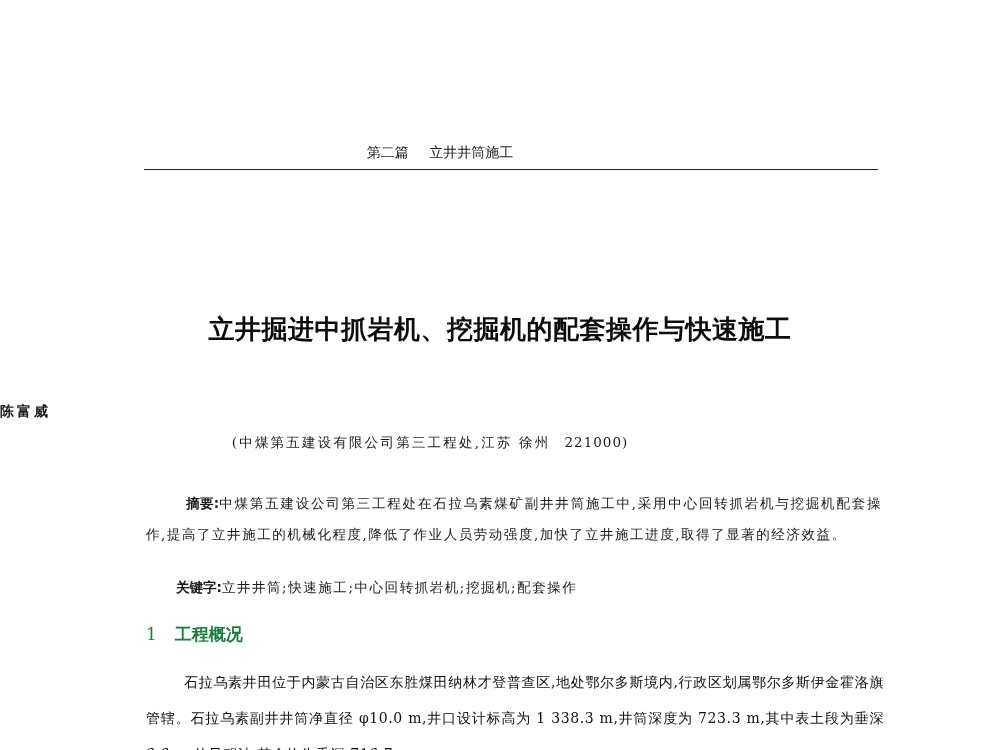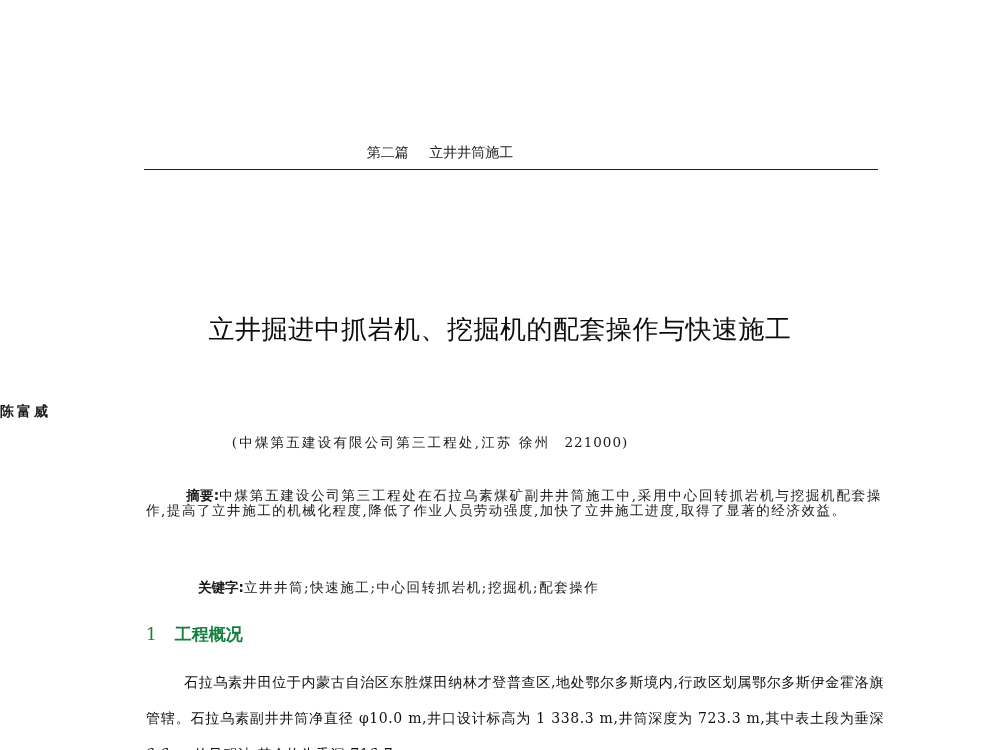--- a/index.html
+++ b/index.html
@@ -37,21 +37,21 @@
       height: 0;
       border-top: 1.5px solid #222;
     }
     .title {
       position: absolute;
       top: 312px;
       left: 0;
       width: 1000px;
       text-align: center;
       font-family: "DejaVu Sans", "Liberation Sans", sans-serif;
-      font-weight: normal;
+      font-weight: bold;
       font-size: 26px;
       letter-spacing: 0.5px;
       color: #0d0d0d;
     }
     .author {
       position: absolute;
       top: 403px;
       left: 0;
       width: 1000px;
       text-align: left;
@@ -73,38 +73,38 @@
     .affiliation .postcode {
       letter-spacing: 1px;
       margin-left: 14px;
     }
     .abstract {
       position: absolute;
       top: 488px;
       left: 146px;
       width: 736px;
       font-size: 13.5px;
-      line-height: 15px;
+      line-height: 31px;
       letter-spacing: 1.55px;
       color: #1a1a1a;
       text-align: justify;
     }
     .abstract .label, .keywords .label {
       font-family: "DejaVu Sans", "Liberation Sans", sans-serif;
       font-weight: bold;
       letter-spacing: 0px;
     }
     .abstract .indent {
       display: inline-block;
       width: 40px;
     }
     .keywords {
       position: absolute;
       top: 579px;
-      left: 198px;
+      left: 176px;
       width: 700px;
       font-size: 13.5px;
       letter-spacing: 1.55px;
       color: #1a1a1a;
     }
     .section-heading {
       position: absolute;
       top: 623px;
       left: 146px;
       font-family: "DejaVu Sans", "Liberation Sans", sans-serif;

